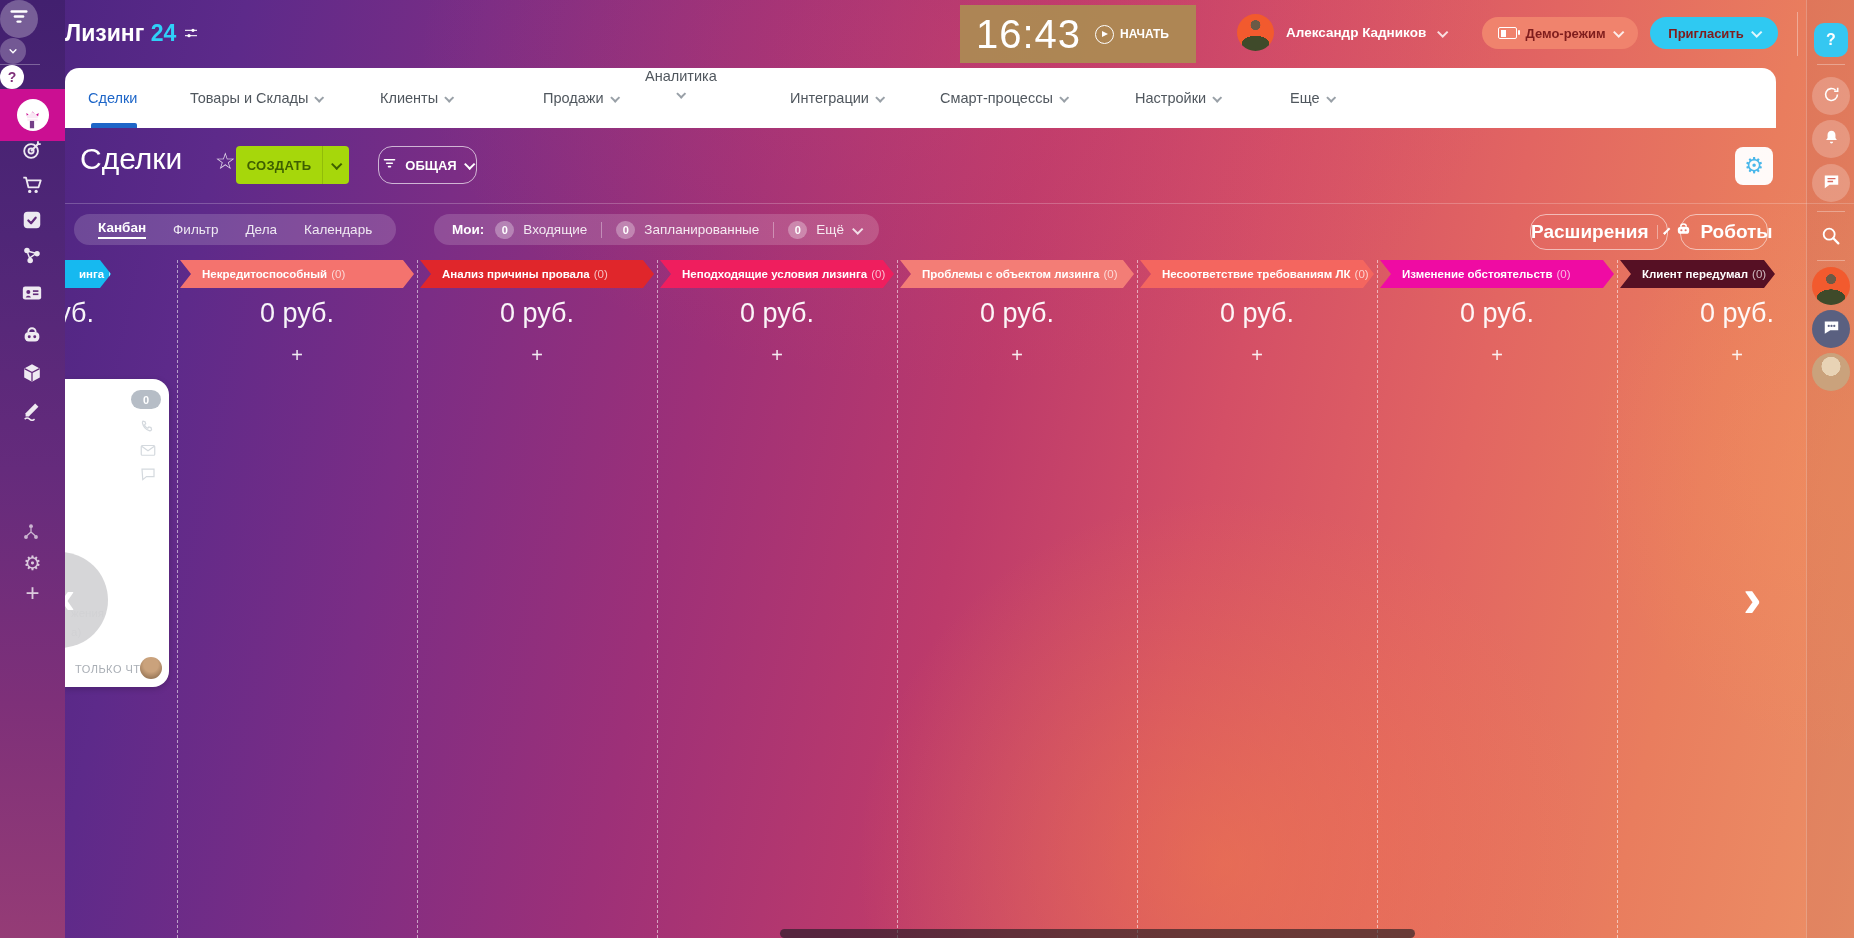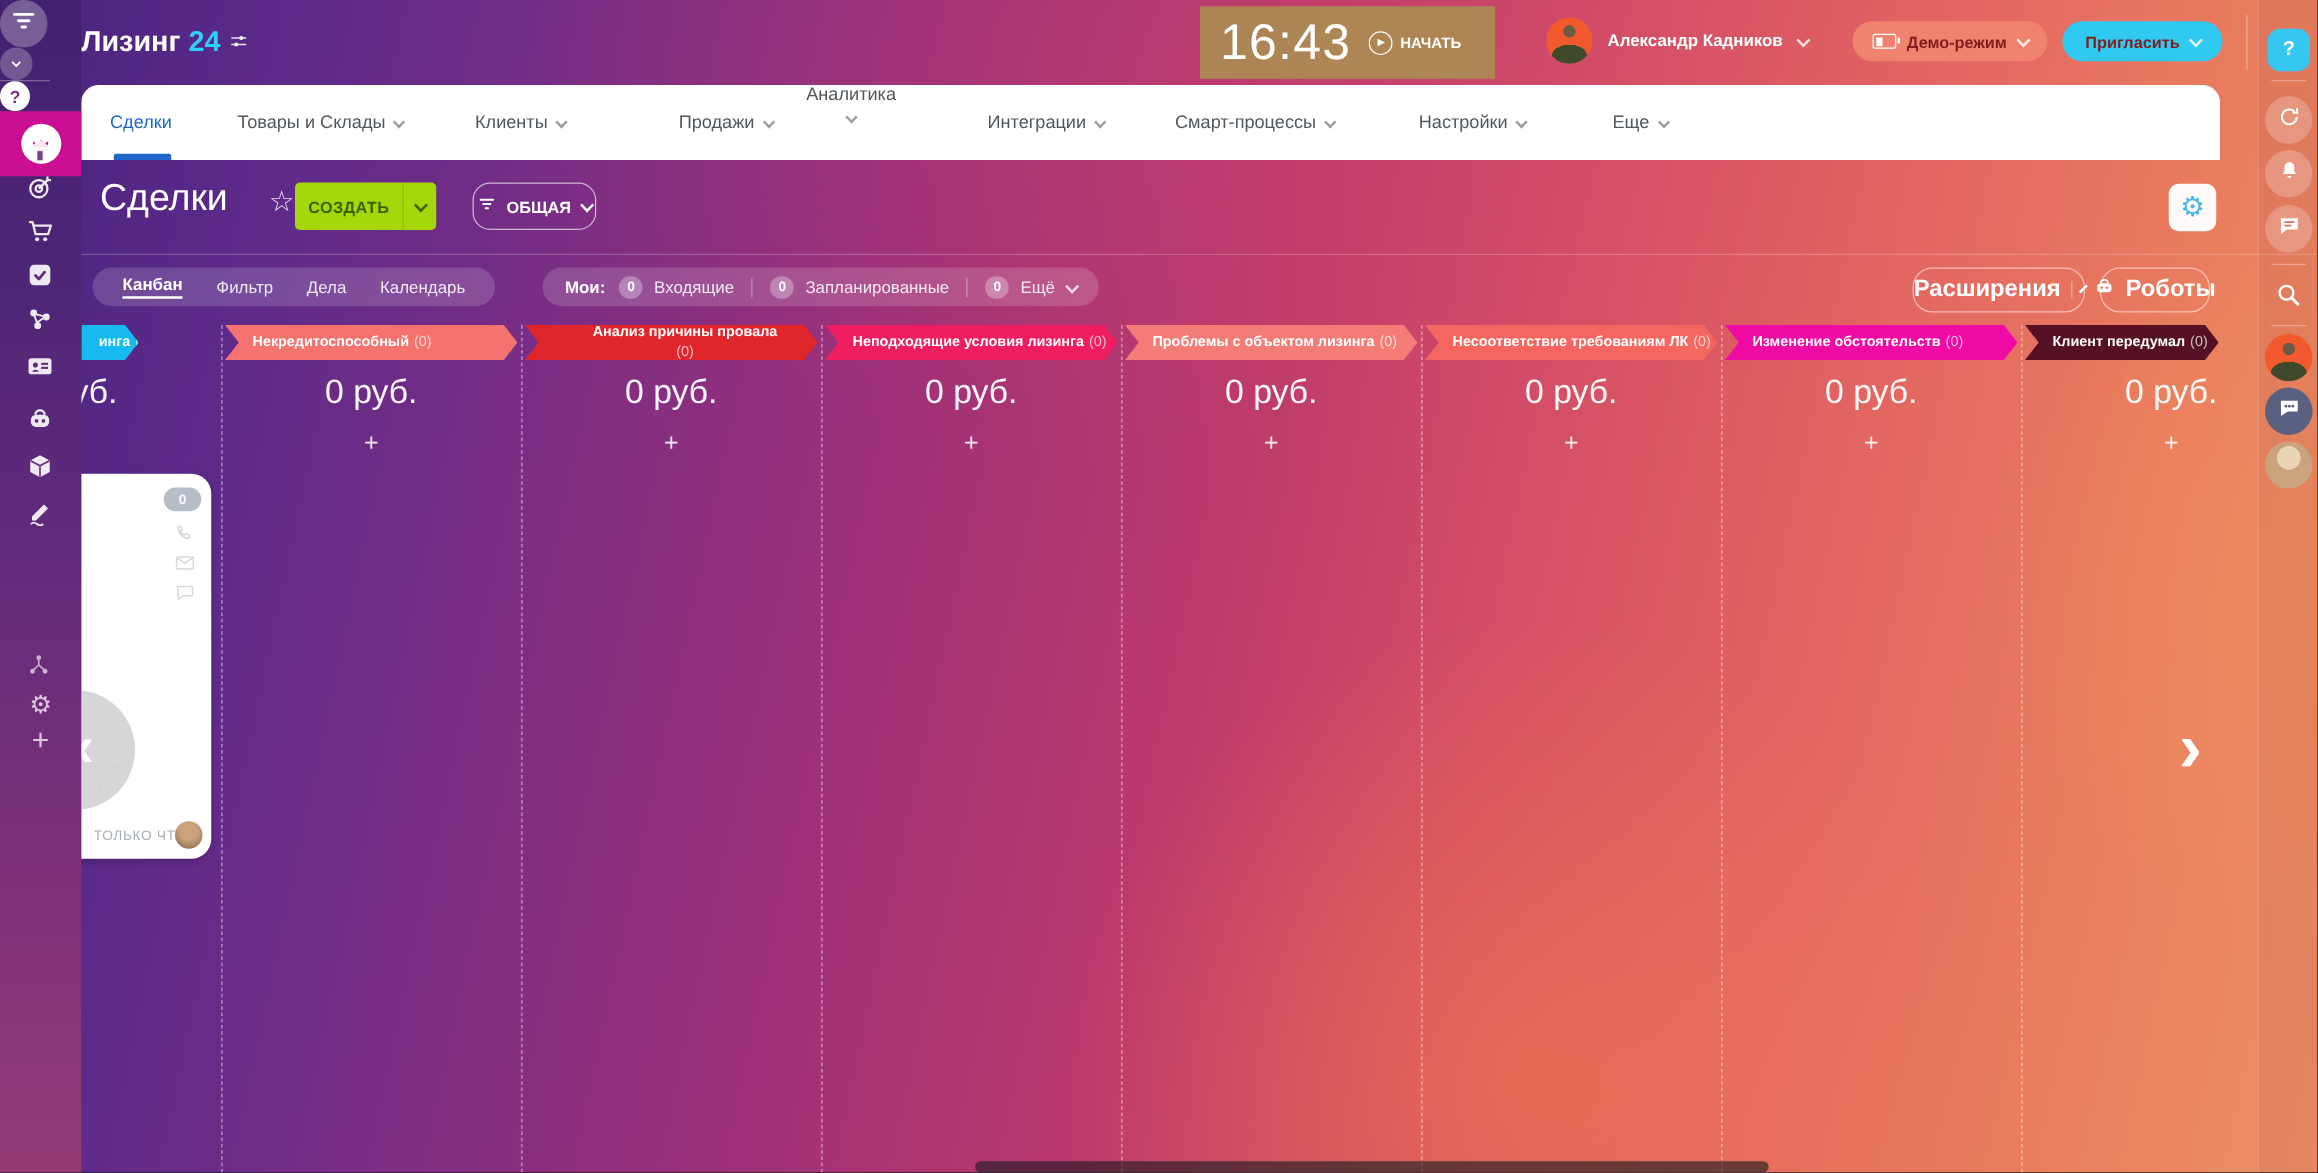--- a/index.html
+++ b/index.html
@@ -124,21 +124,21 @@
 
     <div class="kcol" style="left:112px;width:240px;">
       <div class="khead" style="background: rgb(244, 115, 110);">
         <span>Некредитоспособный</span>
         <span class="kcount">(0)</span>
       </div>
       <div class="kamount">0 руб.</div>
       <div class="kadd">+</div>
     </div>
     <div class="kcol" style="left:352px;width:240px;">
-      <div class="khead" style="background: rgb(224, 38, 43); flex-direction: column;">
+      <div class="khead" style="background: rgb(224, 38, 43);">
         <span>Анализ причины провала</span>
         <span class="kcount">(0)</span>
       </div>
       <div class="kamount">0 руб.</div>
       <div class="kadd">+</div>
     </div>
     <div class="kcol" style="left:592px;width:240px;">
       <div class="khead" style="background: rgb(239, 30, 94);">
         <span>Неподходящие условия лизинга</span>
         <span class="kcount">(0)</span>

